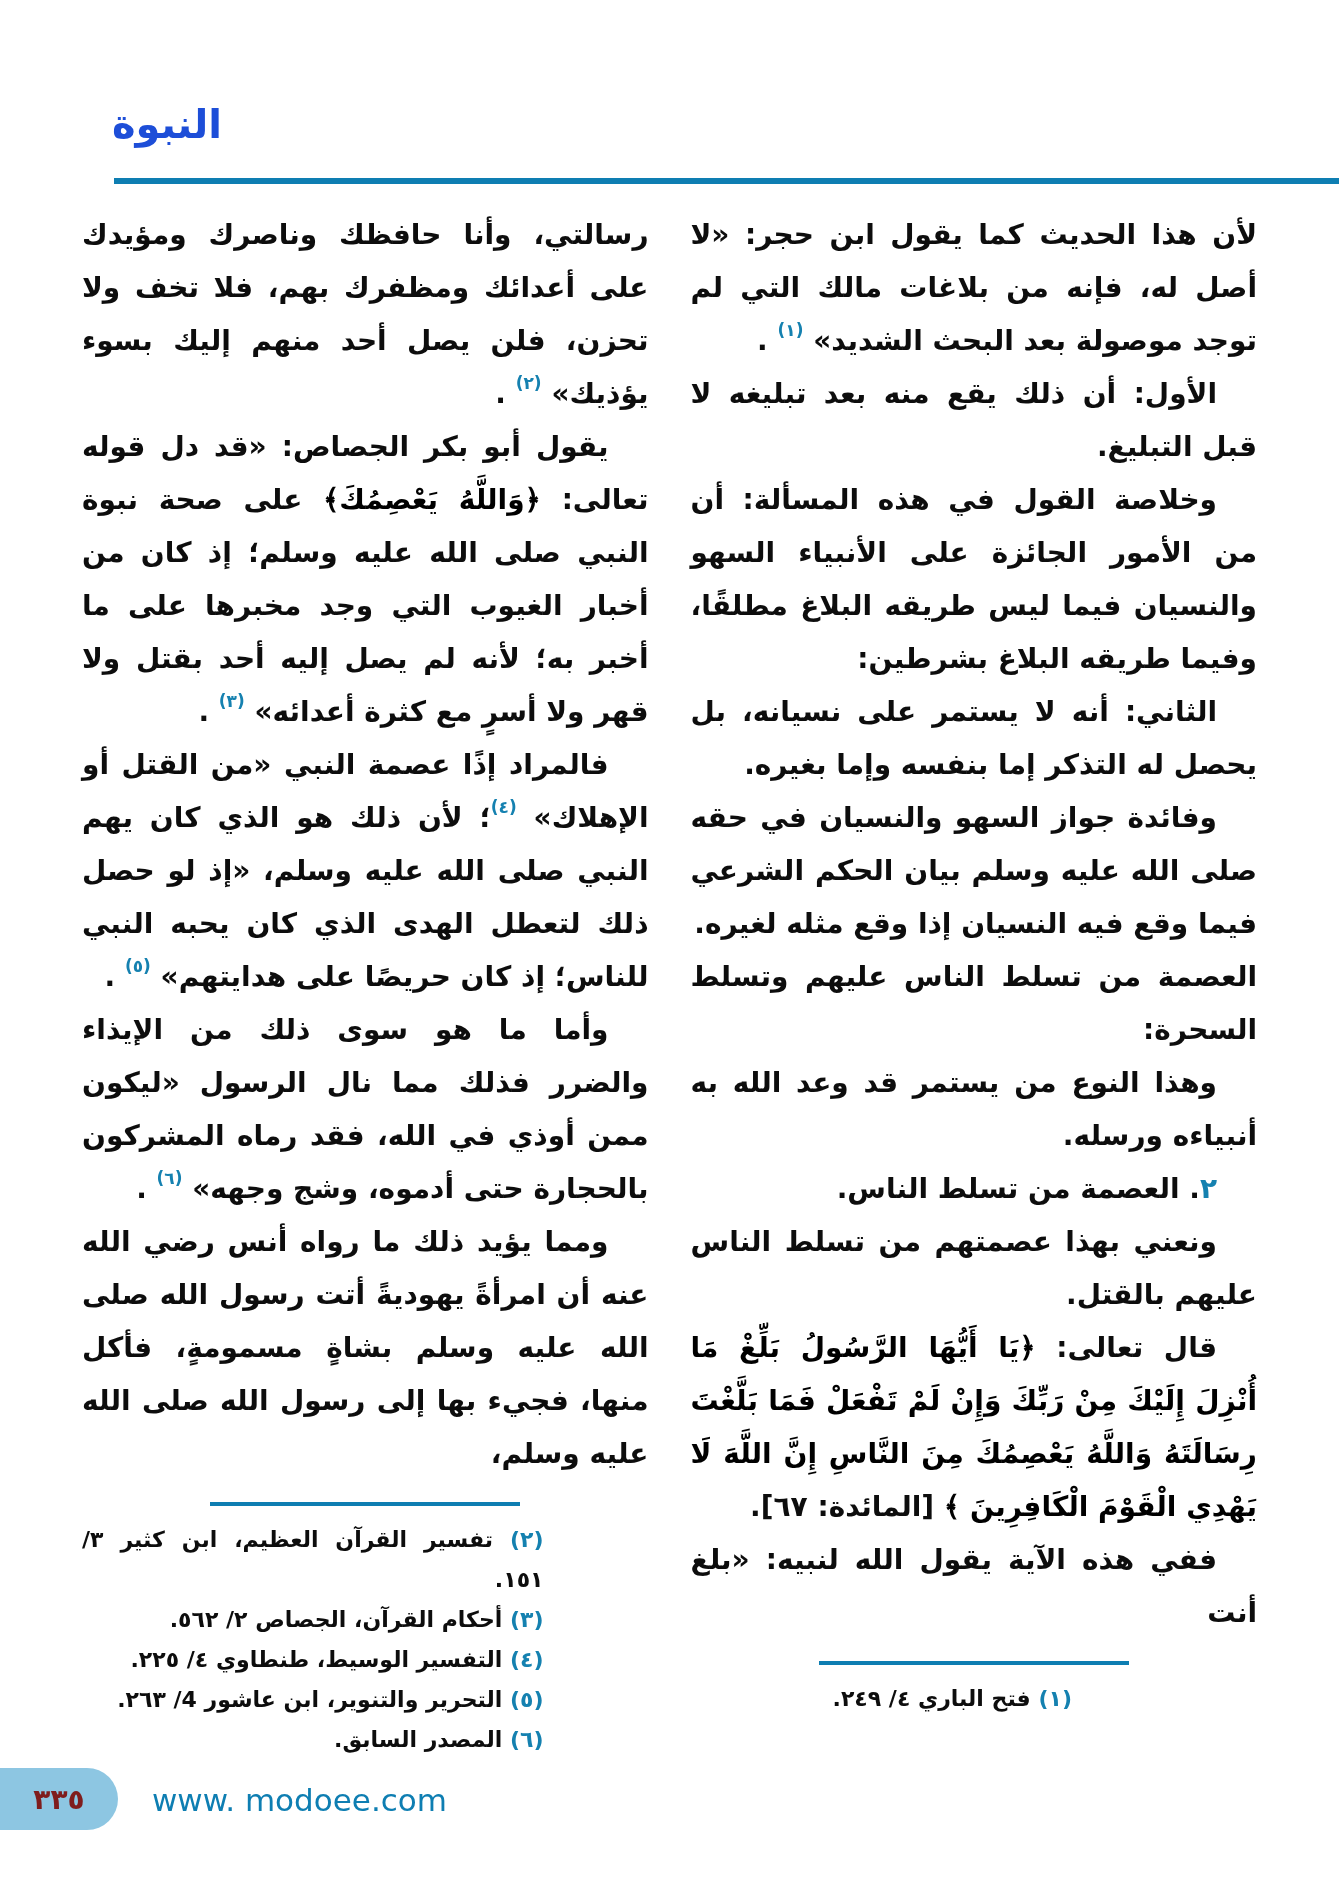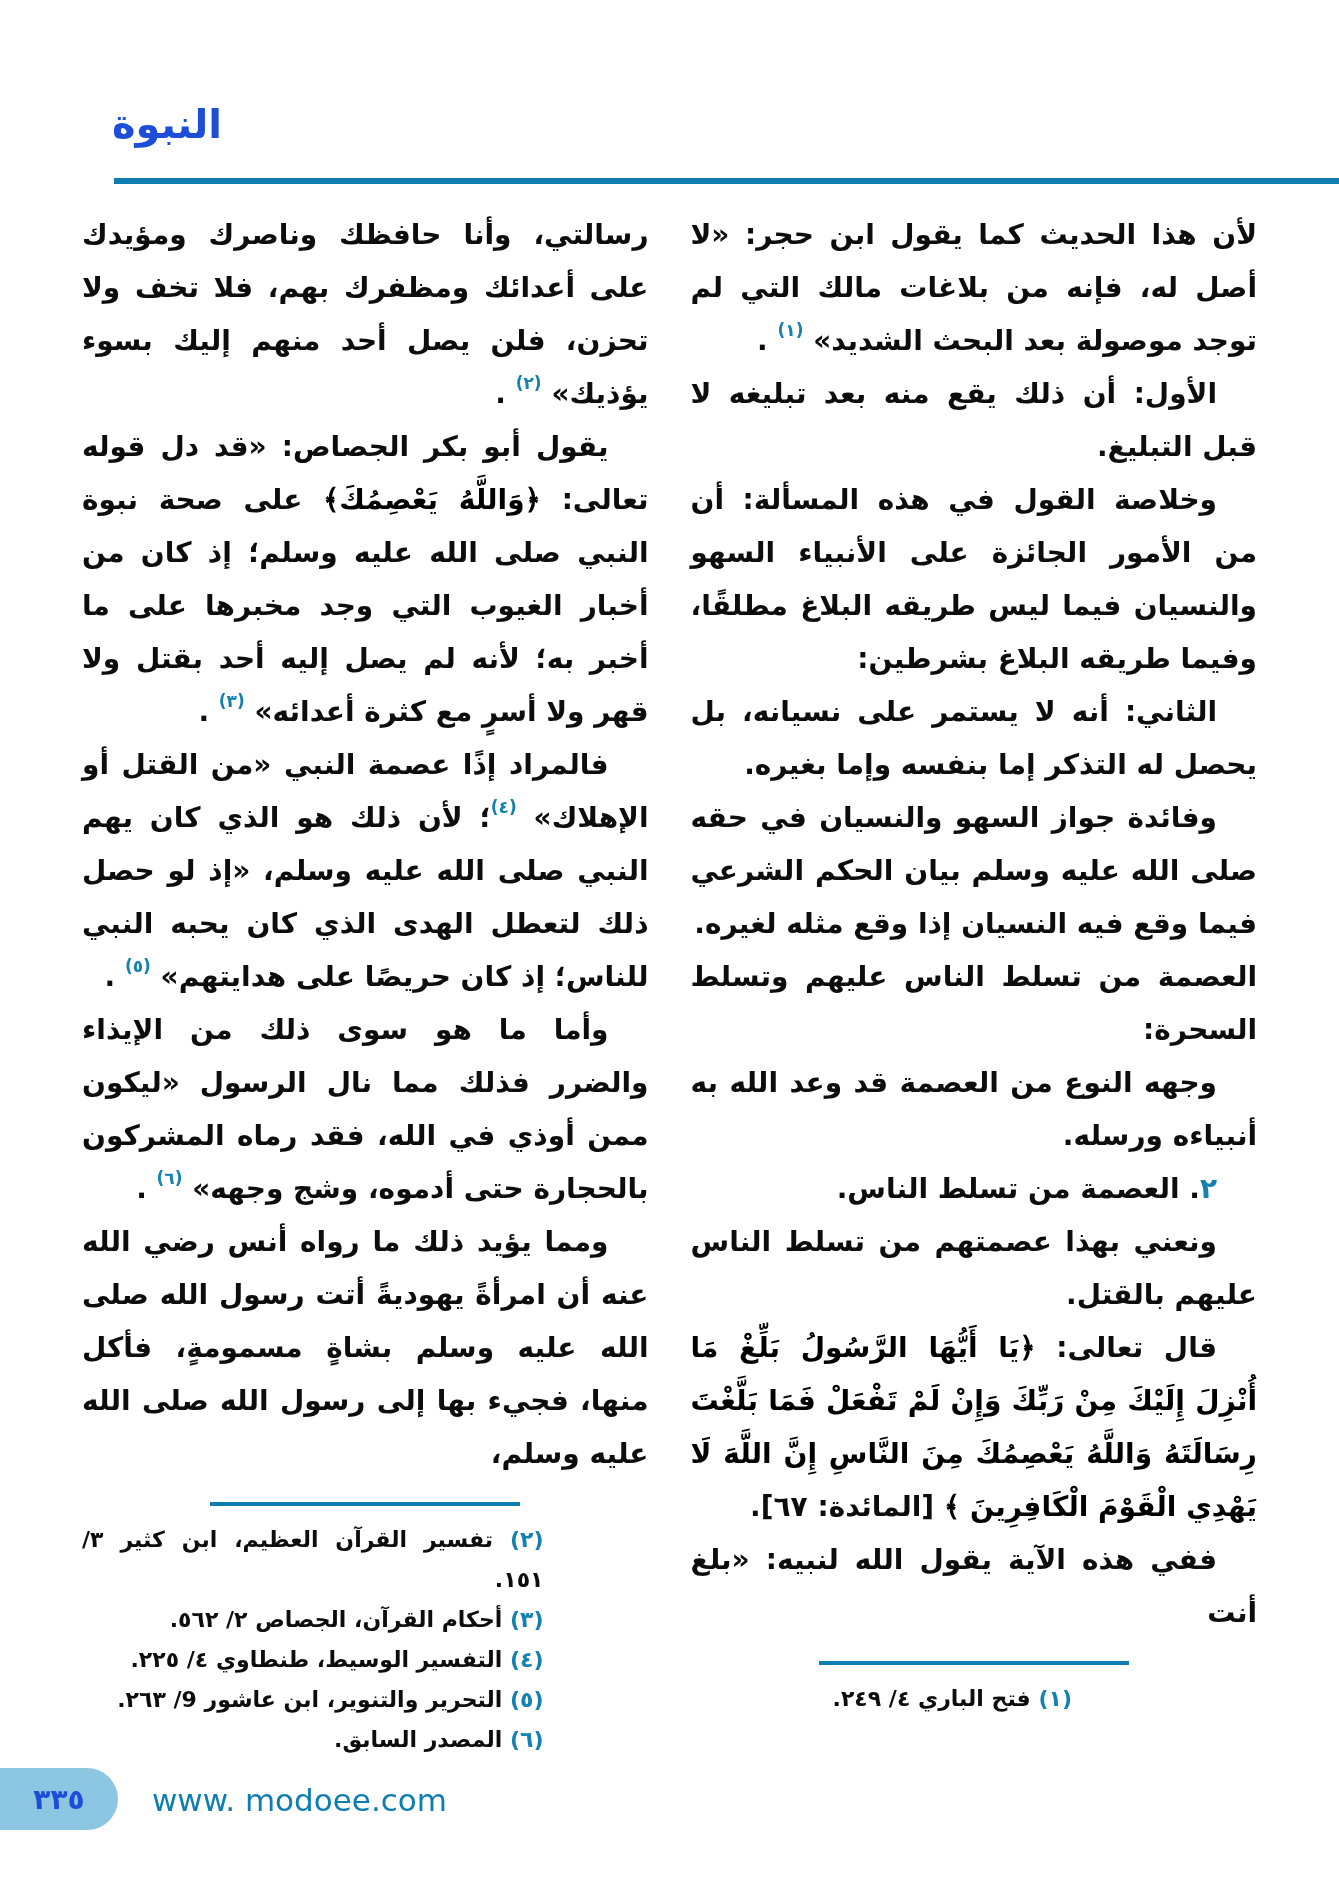--- a/index.html
+++ b/index.html
@@ -45,21 +45,21 @@
   .col-right .footnotes{padding-right:185px;}
   .col-left  .footnotes{padding-right:105px;}
   .footnote{margin:0;}
   .fn-num{color:#1581b0;}
 
   
   .page-badge{
     position:absolute;left:0;top:1768px;width:118px;height:62px;
     background:#8dc6e2;border-radius:0 31px 31px 0;
     display:flex;align-items:center;justify-content:center;
-    color:#1d4ed8;font-size:28px;font-weight:bold;text-align:center;
+    color:#7f1d1d;font-size:28px;font-weight:bold;text-align:center;
   }
   .website{
     position:absolute;left:152px;top:1782px;direction:ltr;
     color:#0e7eb2;font-size:31px;font-weight:normal;text-align:center;
   }
 </style>
 </head>
 <body>
 
 <div class="page">
@@ -71,21 +71,21 @@
 
   <main>
     <section class="col col-right" dir="rtl">
       <div class="paras">
           <p class="para"><span>لأن هذا الحديث كما يقول ابن حجر: «لا أصل له، فإنه من بلاغات مالك التي لم توجد موصولة بعد البحث الشديد» </span><span class="fn-ref">(١)</span><span> .</span></p>
           <p class="para indent"><span class="lead">الأول:</span><span> أن ذلك يقع منه بعد تبليغه لا قبل التبليغ.</span></p>
           <p class="para indent"><span>وخلاصة القول في هذه المسألة: أن من الأمور الجائزة على الأنبياء السهو والنسيان فيما ليس طريقه البلاغ مطلقًا، وفيما طريقه البلاغ بشرطين:</span></p>
           <p class="para indent"><span class="lead">الثاني:</span><span> أنه لا يستمر على نسيانه، بل يحصل له التذكر إما بنفسه وإما بغيره.</span></p>
           <p class="para indent"><span>وفائدة جواز السهو والنسيان في حقه صلى الله عليه وسلم بيان الحكم الشرعي فيما وقع فيه النسيان إذا وقع مثله لغيره.</span></p>
           <p class="para"><span>العصمة من تسلط الناس عليهم وتسلط السحرة:</span></p>
-          <p class="para indent"><span>وجهه النوع من العصمة قد وعد الله به أنبياءه ورسله.</span></p>
+          <p class="para indent"><span>وهذا النوع من يستمر قد وعد الله به أنبياءه ورسله.</span></p>
           <p class="para indent"><span class="num">٢</span><span class="lead">. العصمة من تسلط الناس.</span></p>
           <p class="para indent"><span>ونعني بهذا عصمتهم من تسلط الناس عليهم بالقتل.</span></p>
           <p class="para indent"><span>قال تعالى: </span><span class="quran">﴿يَا أَيُّهَا الرَّسُولُ بَلِّغْ مَا أُنْزِلَ إِلَيْكَ مِنْ رَبِّكَ وَإِنْ لَمْ تَفْعَلْ فَمَا بَلَّغْتَ رِسَالَتَهُ وَاللَّهُ يَعْصِمُكَ مِنَ النَّاسِ إِنَّ اللَّهَ لَا يَهْدِي الْقَوْمَ الْكَافِرِينَ ﴾</span><span> [المائدة: ٦٧].</span></p>
           <p class="para indent"><span>ففي هذه الآية يقول الله لنبيه: «بلغ أنت</span></p>
         </div>
       <div class="fn-sep"></div>
       <div class="footnotes">
           <div class="footnote"><span class="fn-num">(١)</span><span> فتح الباري ٤/ ٢٤٩.</span></div>
         </div>
     </section>
@@ -96,21 +96,21 @@
           <p class="para indent"><span>يقول أبو بكر الجصاص: «قد دل قوله تعالى: </span><span class="quran">﴿وَاللَّهُ يَعْصِمُكَ﴾</span><span> على صحة نبوة النبي صلى الله عليه وسلم؛ إذ كان من أخبار الغيوب التي وجد مخبرها على ما أخبر به؛ لأنه لم يصل إليه أحد بقتل ولا قهر ولا أسرٍ مع كثرة أعدائه» </span><span class="fn-ref">(٣)</span><span> .</span></p>
           <p class="para indent"><span>فالمراد إذًا عصمة النبي «من القتل أو الإهلاك» </span><span class="fn-ref">(٤)</span><span>؛ لأن ذلك هو الذي كان يهم النبي صلى الله عليه وسلم، «إذ لو حصل ذلك لتعطل الهدى الذي كان يحبه النبي للناس؛ إذ كان حريصًا على هدايتهم» </span><span class="fn-ref">(٥)</span><span> .</span></p>
           <p class="para indent"><span>وأما ما هو سوى ذلك من الإيذاء والضرر فذلك مما نال الرسول «ليكون ممن أوذي في الله، فقد رماه المشركون بالحجارة حتى أدموه، وشج وجهه» </span><span class="fn-ref">(٦)</span><span> .</span></p>
           <p class="para indent"><span>ومما يؤيد ذلك ما رواه أنس رضي الله عنه أن امرأةً يهوديةً أتت رسول الله صلى الله عليه وسلم بشاةٍ مسمومةٍ، فأكل منها، فجيء بها إلى رسول الله صلى الله عليه وسلم،</span></p>
         </div>
       <div class="fn-sep"></div>
       <div class="footnotes">
           <div class="footnote"><span class="fn-num">(٢)</span><span> تفسير القرآن العظيم، ابن كثير ٣/ ١٥١.</span></div>
           <div class="footnote"><span class="fn-num">(٣)</span><span> أحكام القرآن، الجصاص ٢/ ٥٦٢.</span></div>
           <div class="footnote"><span class="fn-num">(٤)</span><span> التفسير الوسيط، طنطاوي ٤/ ٢٢٥.</span></div>
-          <div class="footnote"><span class="fn-num">(٥)</span><span> التحرير والتنوير، ابن عاشور 9/ ٢٦٣.</span></div>
+          <div class="footnote"><span class="fn-num">(٥)</span><span> التحرير والتنوير، ابن عاشور 4/ ٢٦٣.</span></div>
           <div class="footnote"><span class="fn-num">(٦)</span><span> المصدر السابق.</span></div>
         </div>
     </section>
   </main>
 
   <footer>
     <div class="page-badge">
       <span>٣٣٥</span>
     </div>
     <div class="website">www. modoee.com</div>

